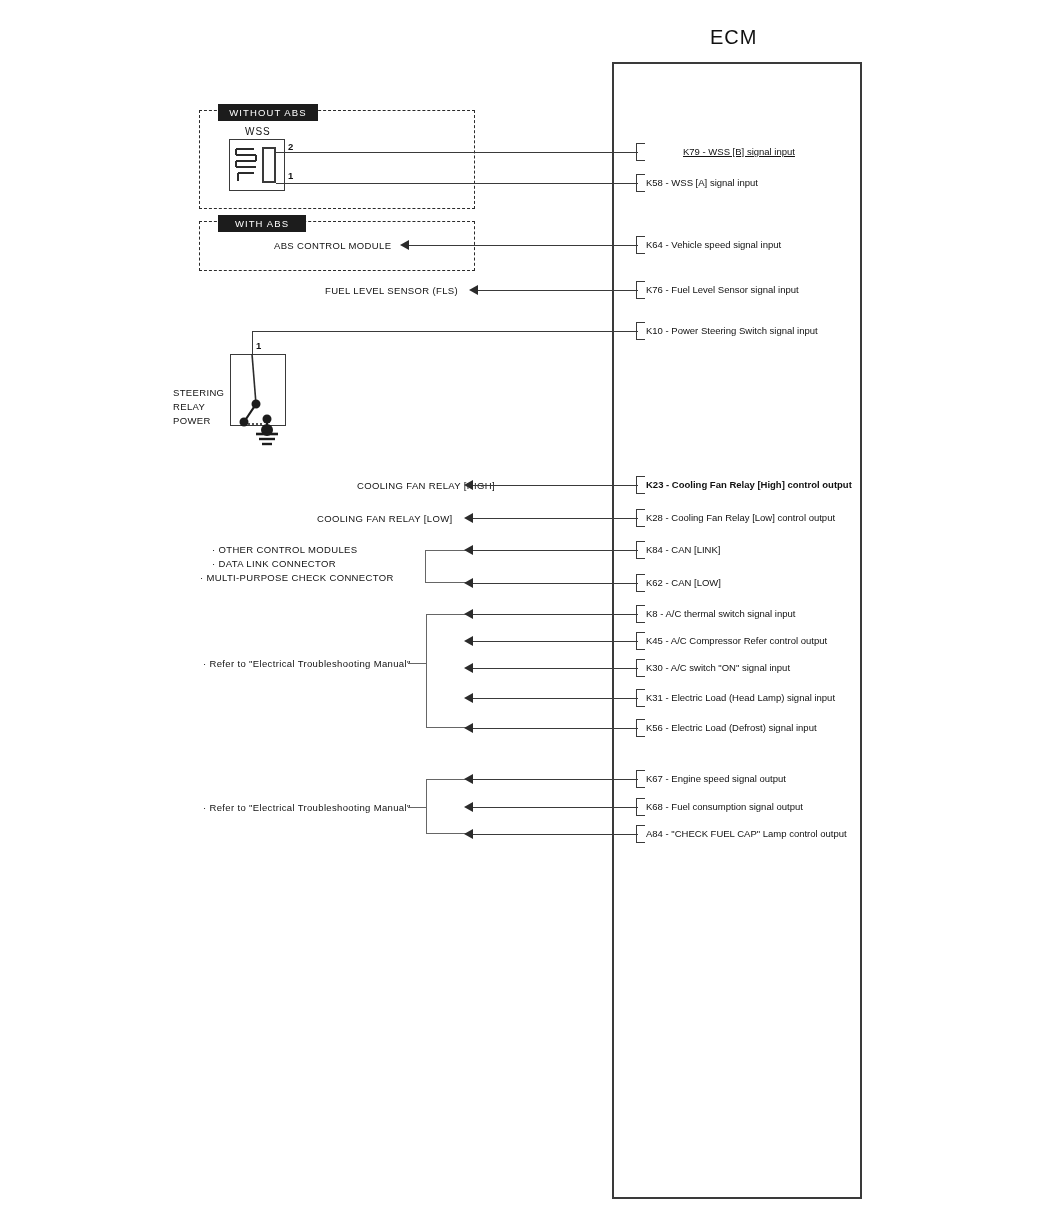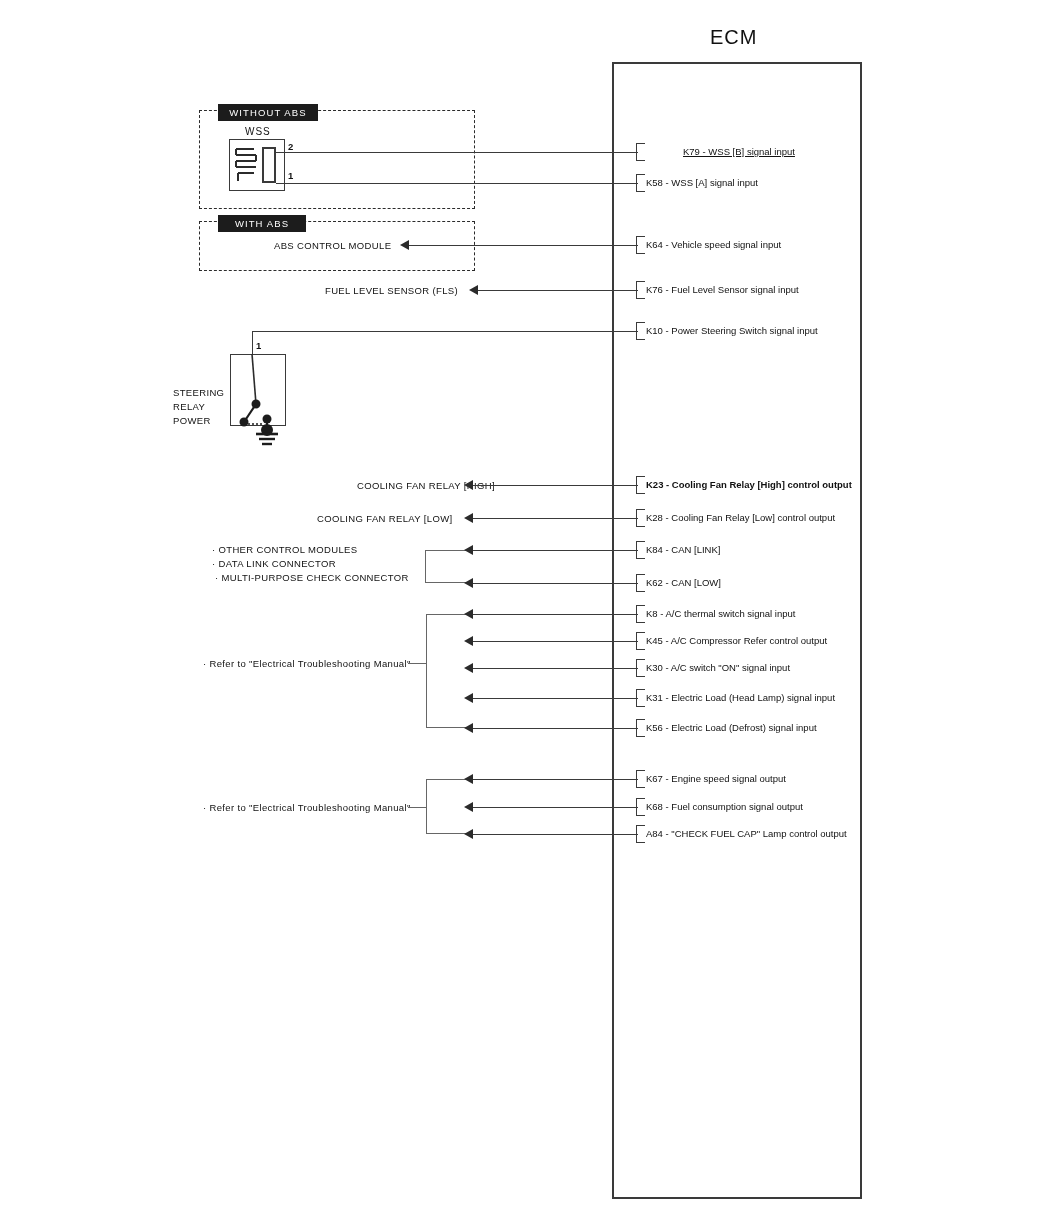--- a/index.html
+++ b/index.html
@@ -201,21 +201,21 @@
   <div class="sig-label" style="left:312px; top:480px;margin-left:45px;">COOLING FAN RELAY [HIGH]</div>
   <div class="hline" style="left:472px; top:485px; width:166px;"></div>
   <div class="arrow-left" style="left:464px; top:480px;"></div>
 
   <div class="sig-label" style="left:317px; top:513px;">COOLING FAN RELAY [LOW]</div>
   <div class="hline" style="left:472px; top:518px; width:166px;"></div>
   <div class="arrow-left" style="left:464px; top:513px;"></div>
 
   <div class="sig-label" style="left:212px; top:544px;">· OTHER CONTROL MODULES</div>
   <div class="sig-label" style="left:212px; top:558px;">· DATA LINK CONNECTOR</div>
-  <div class="sig-label" style="left:215px; top:572px;">· MULTI-PURPOSE CHECK CONNECTOR</div>
+  <div class="sig-label" style="left:200px; top:572px;">· MULTI-PURPOSE CHECK CONNECTOR</div>
 
   <div class="group-bracket" style="left:425px; top:550px; width:45px; height:33px;"></div>
   <div class="hline" style="left:472px; top:550px; width:166px;"></div>
   <div class="arrow-left" style="left:464px; top:545px;"></div>
   <div class="hline" style="left:472px; top:583px; width:166px;"></div>
   <div class="arrow-left" style="left:464px; top:578px;"></div>
 
   <div class="sig-label" style="left:203px; top:658px;">· Refer to "Electrical Troubleshooting Manual"</div>
   <div class="bracket-stem" style="left:408px; top:663px; width:19px;"></div>
   <div class="group-bracket" style="left:426px; top:614px; width:44px; height:114px;"></div>

